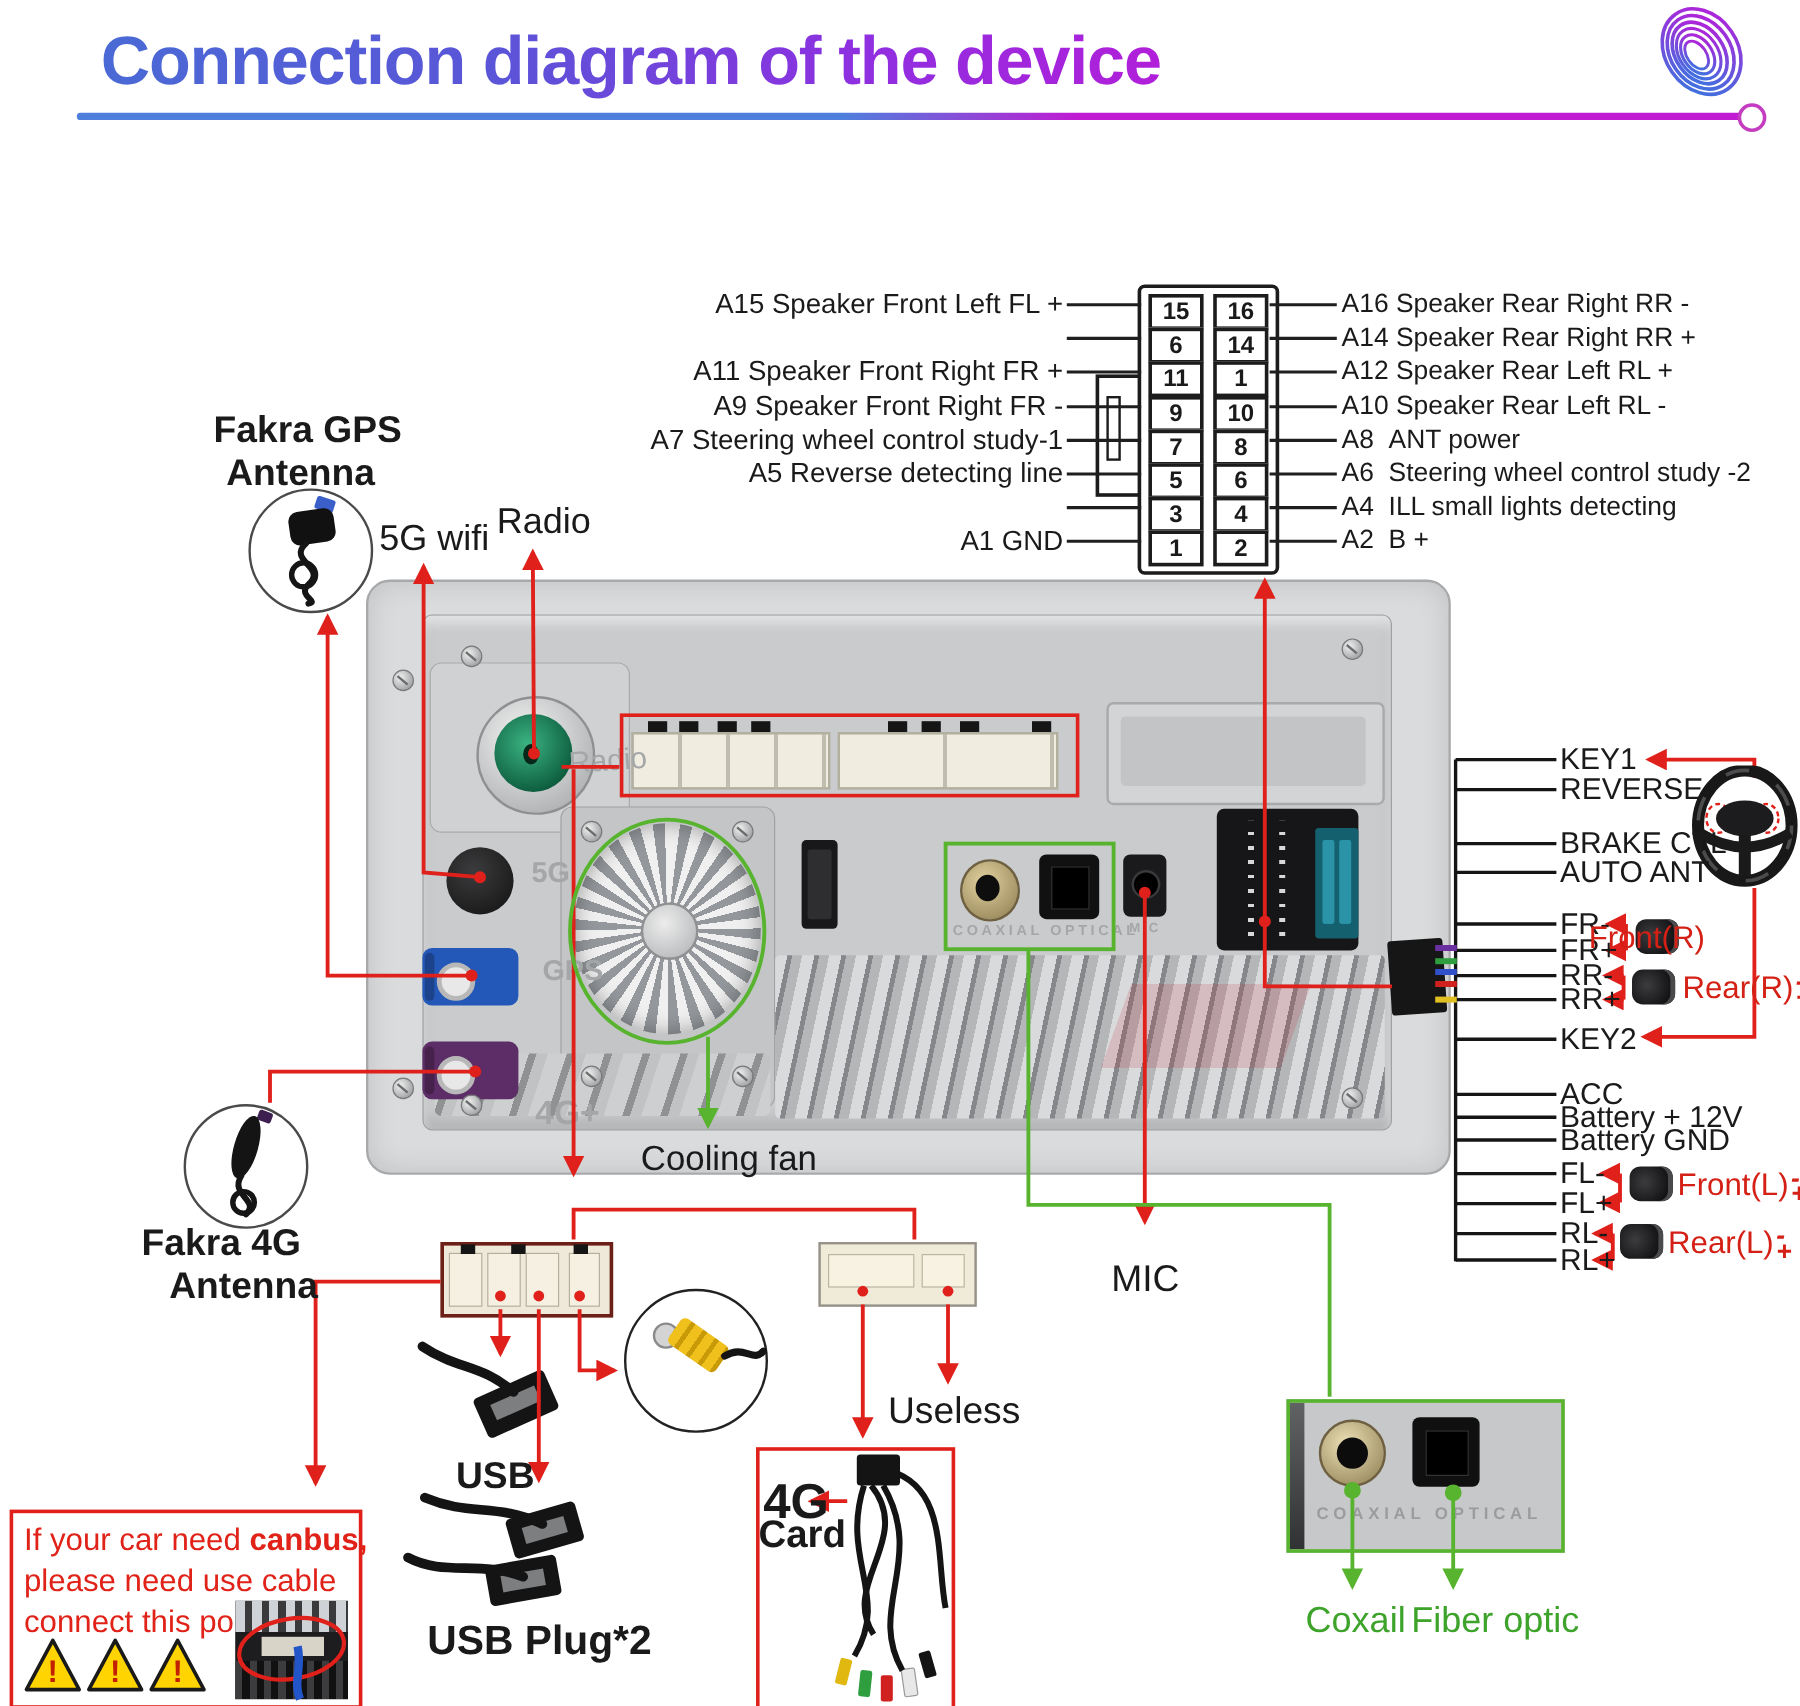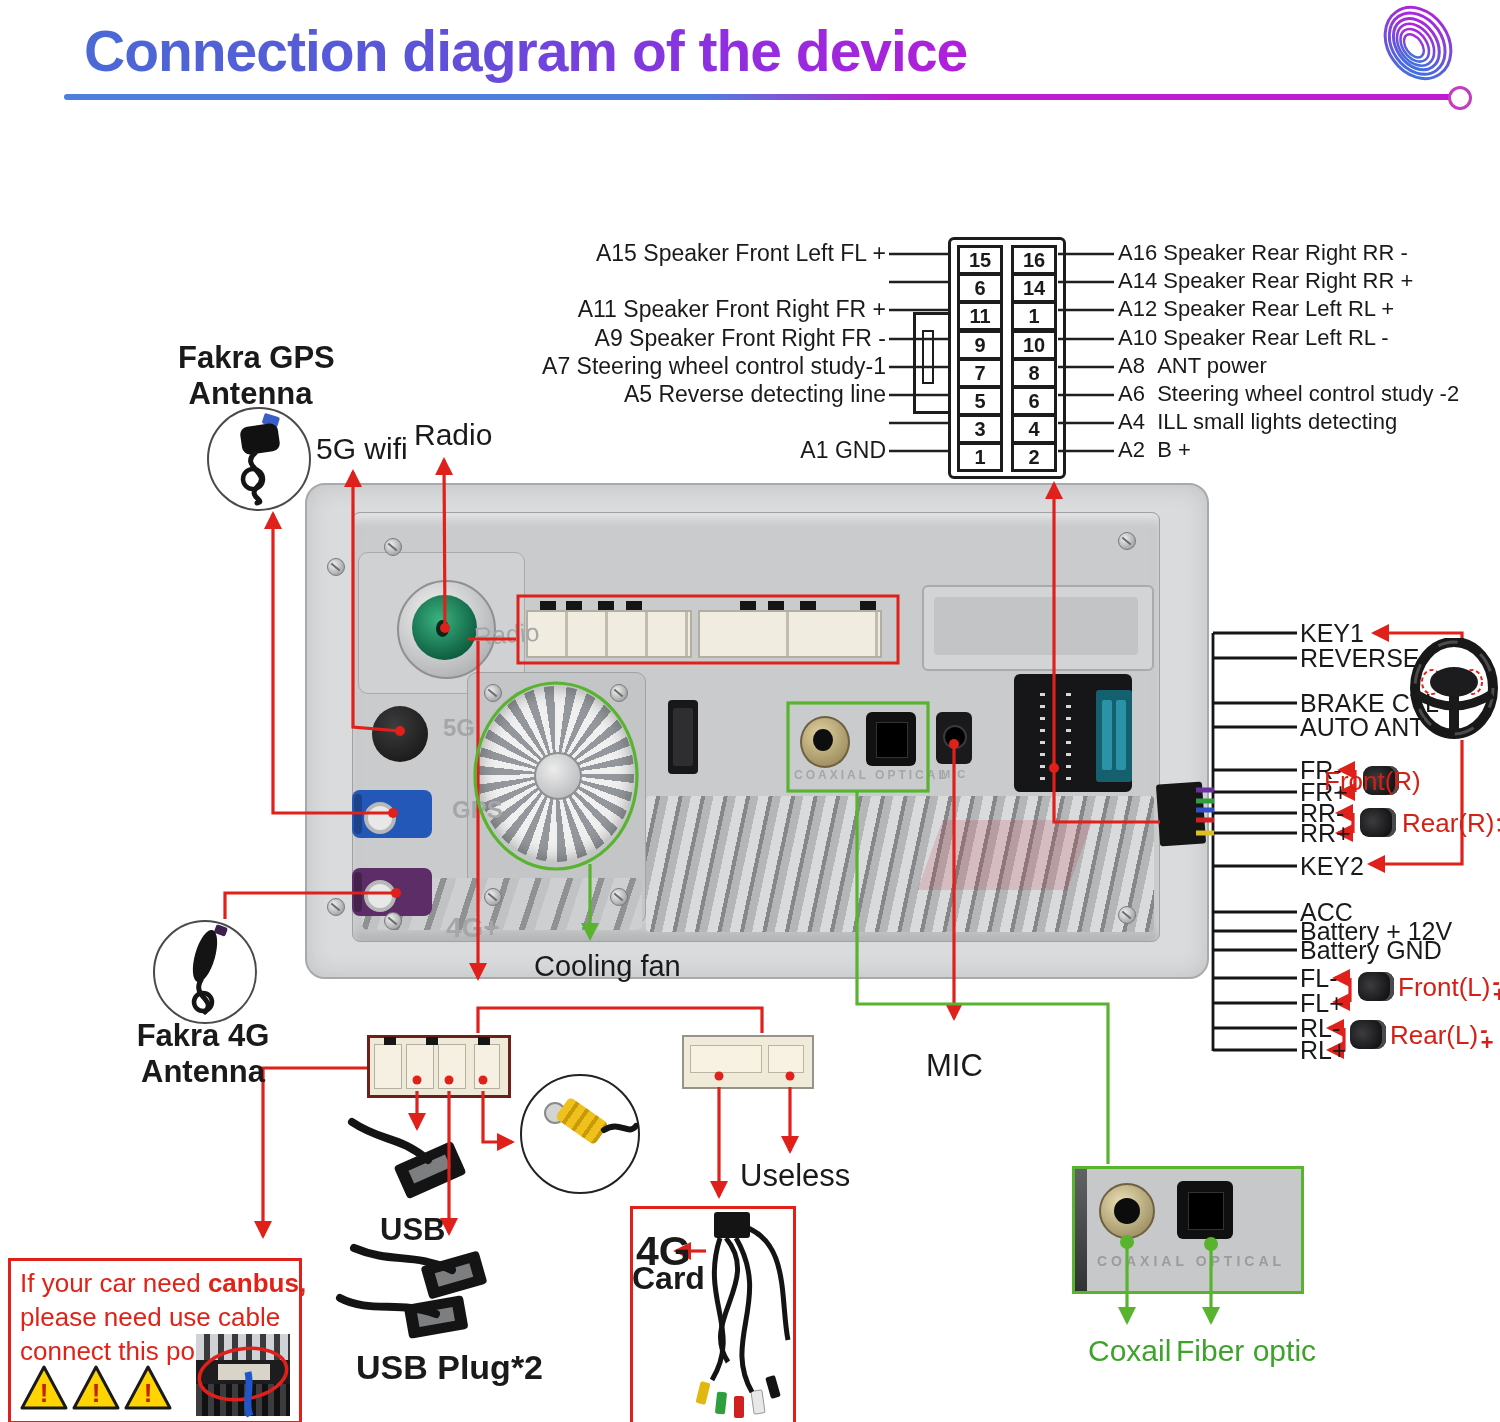--- a/index.html
+++ b/index.html
@@ -197,21 +197,21 @@
     <circle cx="46" cy="72" r="10" fill="none" stroke="#151515" stroke-width="4.5"></circle>
   </svg>
 
   <div class="circle-badge" style="left:153px;top:920px;width:100px;height:100px"></div>
   <svg class="widget" style="left:153px;top:920px" width="100" height="100" viewBox="0 0 100 100">
     <rect x="62" y="6" width="12" height="9" rx="2" fill="#3d1f50" transform="rotate(20 68 10)"></rect>
     <ellipse cx="52" cy="36" rx="10" ry="27" fill="#141414" transform="rotate(16 52 36)"></ellipse>
     <path d="M48 60 C38 76 64 80 52 92" fill="none" stroke="#151515" stroke-width="5" stroke-linecap="round"></path>
     <circle cx="50" cy="82" r="9" fill="none" stroke="#151515" stroke-width="4.5"></circle>
   </svg>
-  <div class="lbl" style="left:118px;top:1018px;font-size:31px;font-weight:700;width:170px;text-align:center">Fakra 4G</div>
+  <div class="lbl" style="left:118px;top:1018px;font-size:31px;font-weight:700;width:170px;">Fakra 4G</div>
   <div class="lbl" style="left:118px;top:1054px;font-size:31px;font-weight:700;width:170px;text-align:center">Antenna</div>
 
   <div class="frame"></div>
   <div class="panel"></div>
   <div class="screw" style="left:327px;top:558px"></div>
   <div class="screw" style="left:327px;top:898px"></div>
   <div class="screw" style="left:384px;top:538px"></div>
   <div class="screw" style="left:1118px;top:532px"></div>
   <div class="screw" style="left:384px;top:912px"></div>
   <div class="screw" style="left:1118px;top:906px"></div>

